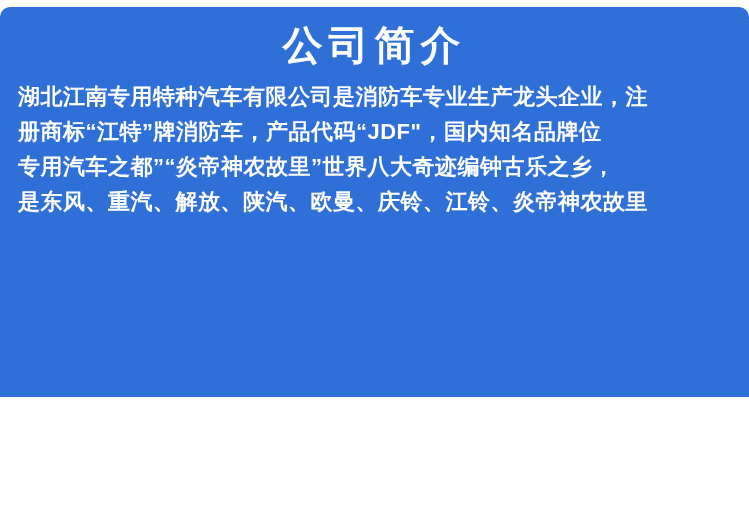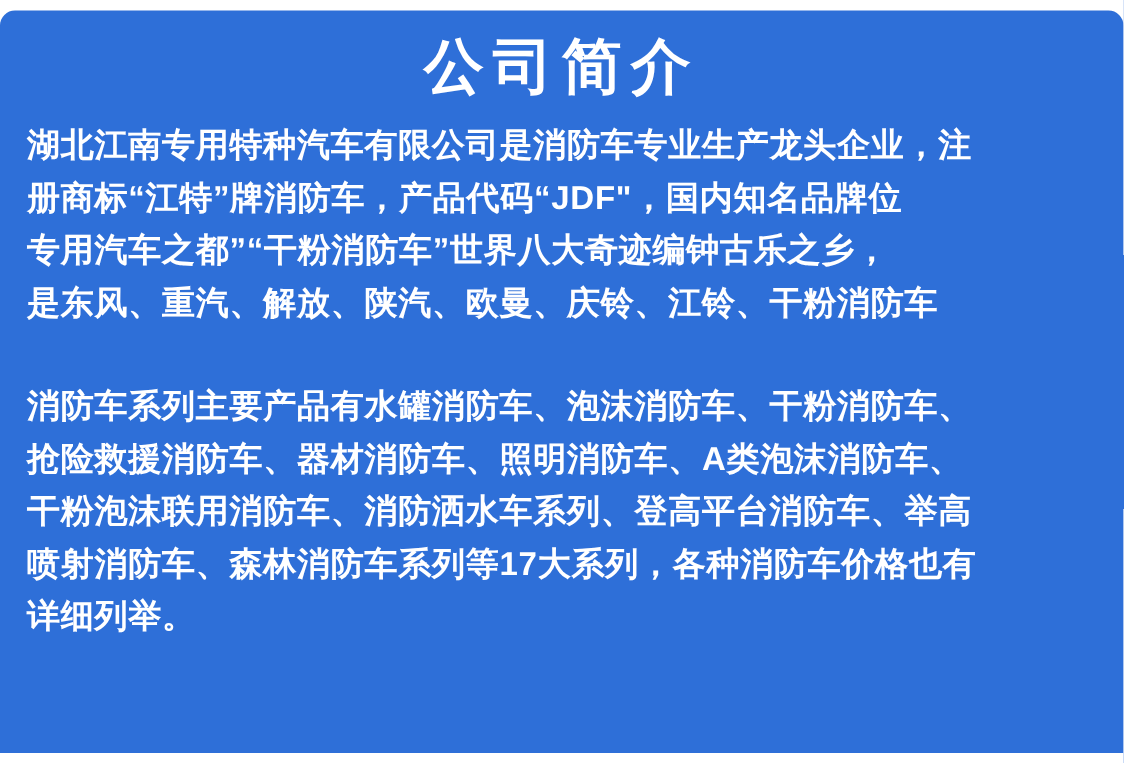--- a/index.html
+++ b/index.html
@@ -6,21 +6,21 @@
   html, body {
     width: 749px;
     height: 513px;
     background: #ffffff;
     font-family: "Liberation Sans", sans-serif;
     overflow: hidden;
   }
   .page {
     position: relative;
     width: 749px;
-    height: 502px;
+    height: 397px;
     background: #ffffff;
   }
   .panel {
     position: absolute;
     top: 7px;
     left: 0;
     right: 0;
     bottom: 0;
     background: #2e6fd8;
     border-radius: 10px 10px 0 0;
@@ -54,26 +54,19 @@
 <body>
 
 <div class="page">
   <div class="panel">
 
     <div class="title">公司简介</div>
 
     <div class="para para-1">
       <div class="text-line">湖北江南专用特种汽车有限公司是消防车专业生产龙头企业，注</div>
       <div class="text-line">册商标“江特”牌消防车，产品代码“JDF"，国内知名品牌位</div>
-      <div class="text-line">专用汽车之都”“干粉消防车”世界八大奇迹编钟古乐之乡，</div>
-      <div class="text-line">是东风、重汽、解放、陕汽、欧曼、庆铃、江铃、干粉消防车</div>
+      <div class="text-line">专用汽车之都”“炎帝神农故里”世界八大奇迹编钟古乐之乡，</div>
+      <div class="text-line">是东风、重汽、解放、陕汽、欧曼、庆铃、江铃、炎帝神农故里</div>
     </div>
 
-    <div class="para para-2">
-      <div class="text-line">消防车系列主要产品有水罐消防车、泡沫消防车、干粉消防车、</div>
-      <div class="text-line">抢险救援消防车、器材消防车、照明消防车、A类泡沫消防车、</div>
-      <div class="text-line">干粉泡沫联用消防车、消防洒水车系列、登高平台消防车、举高</div>
-      <div class="text-line">喷射消防车、森林消防车系列等17大系列，各种消防车价格也有</div>
-      <div class="text-line">详细列举。</div>
-    </div>
 
   </div>
 </div>
 
 </body></html>

